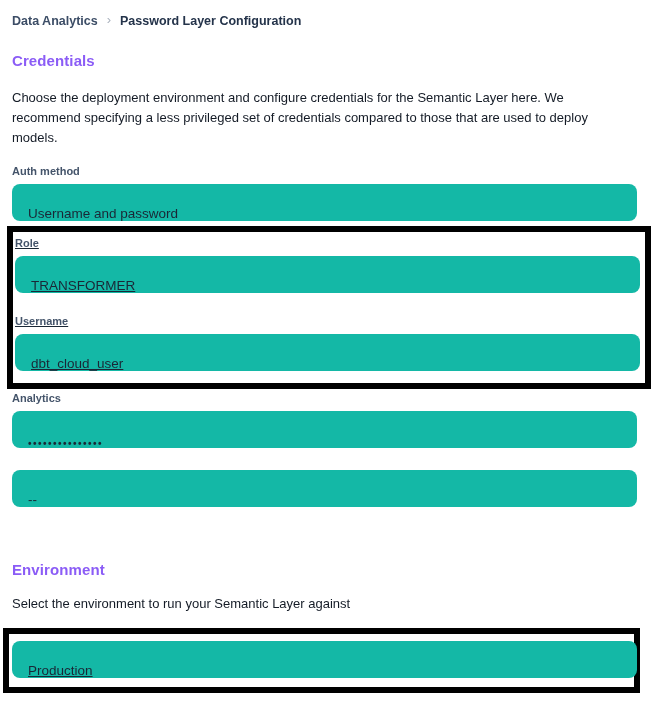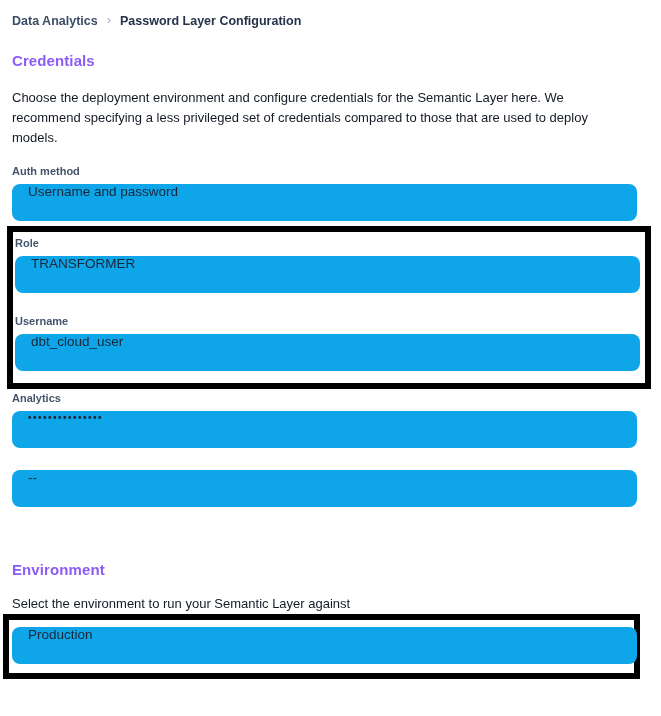--- a/index.html
+++ b/index.html
@@ -47,51 +47,51 @@
     display: block;
     font-size: 11px;
     font-weight: 700;
     color: #44546a;
     line-height: 13px;
     margin-bottom: 6px;
   }
   .field-box {
     width: 625px;
     height: 37px;
-    background: #0ea5e9;
+    background: #14b8a6;
     border-radius: 8px;
     display: flex;
-    align-items: flex-start;
+    align-items: flex-end;
     padding: 0 16px;
     font-size: 13.5px;
     color: #1a2736;
     cursor: pointer;
   }
   .field-box.password span {
     font-size: 10px;
     letter-spacing: 1.5px;
     font-weight: 700;
     transform: translateY(1px);
   }
 
   
   .highlight-box {
     border: 6px solid #000000;
     pointer-events: none;
   }
-  .highlight-box > * { pointer-events: auto; }
+  .highlight-box > * { pointer-events: auto; text-decoration: underline; }
   .hl-credentials {
     width: 644px;
     margin: 5px 0 3px -5px;
     padding: 5px 0 12px 2px;
   }
   .hl-credentials .field-group:last-child { margin-bottom: 0; }
   .hl-environment {
     width: 637px;
-    margin-top: 3px;
+    margin-top: 17px;
     margin-left: -9px;
     padding: 7px 0 9px 3px;
   }
 
   .env-title { margin-top: 52px; }
   .env-desc { margin-bottom: 0; line-height: 14px; }
 </style>
 </head>
 <body>
 

